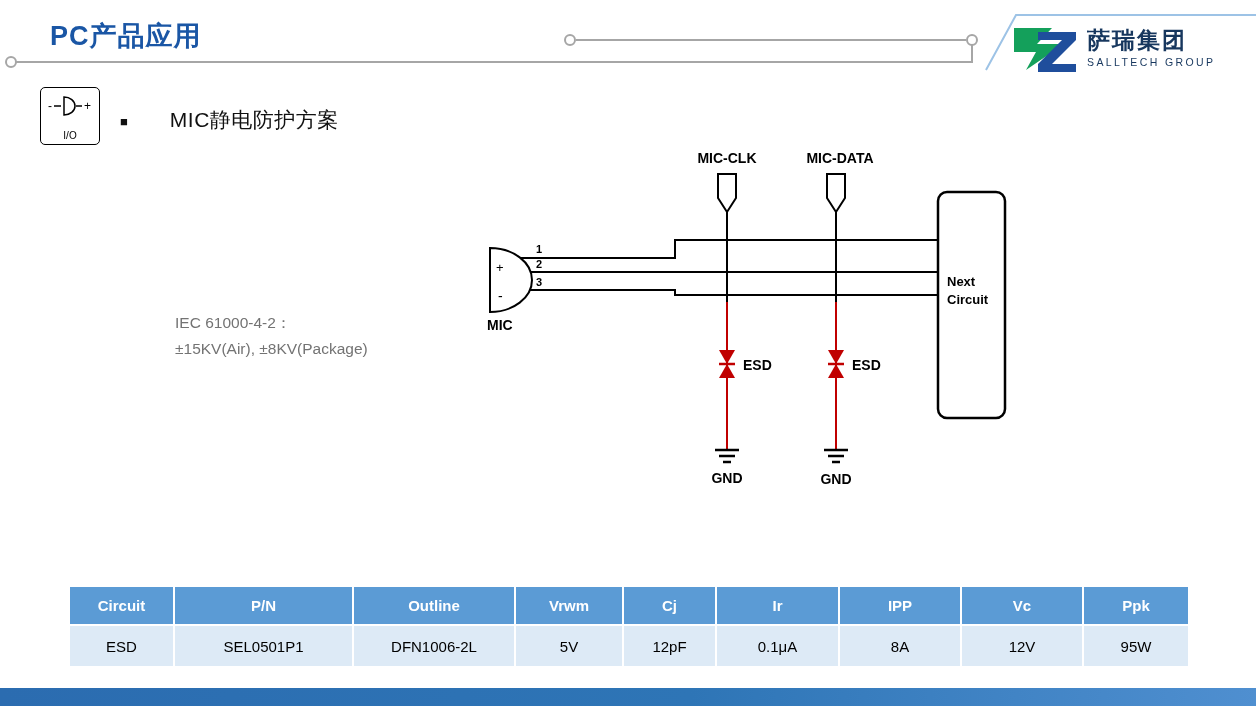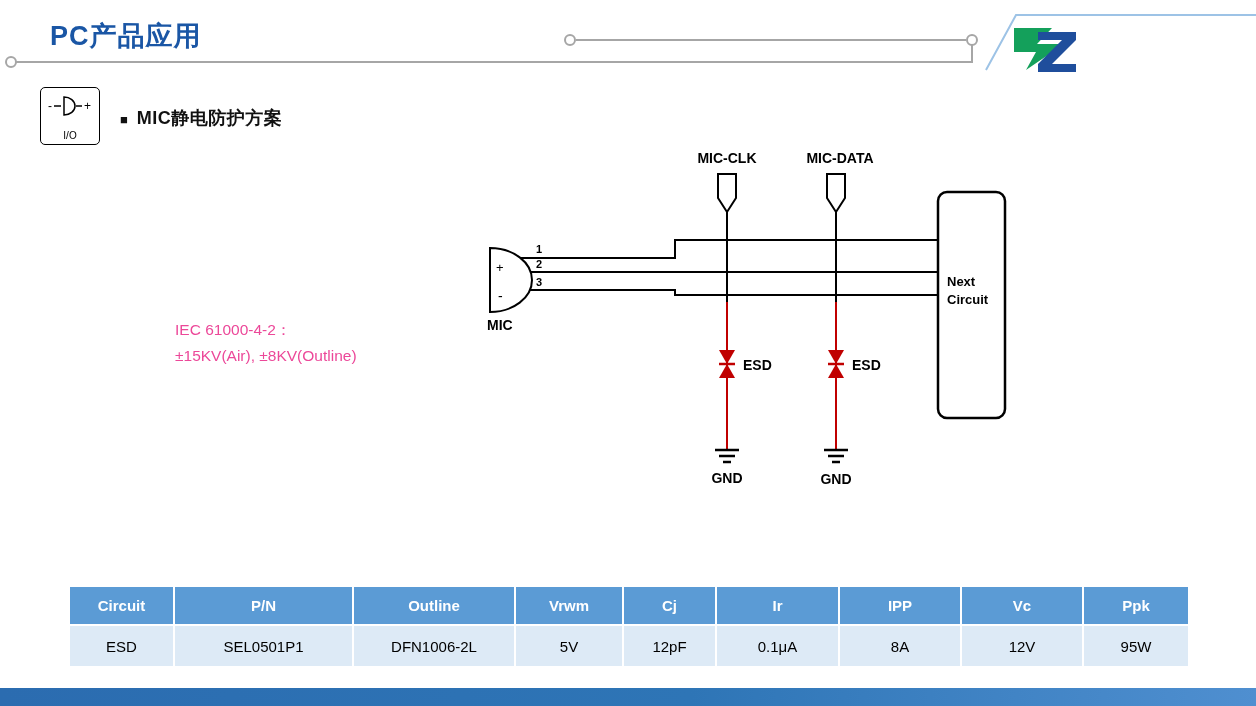--- a/index.html
+++ b/index.html
@@ -22,23 +22,23 @@
     border:1.5px solid #000;border-radius:5px;display:flex;flex-direction:column;
     align-items:center;justify-content:space-between;padding:5px 2px 3px 2px;box-sizing:border-box;
   }
   .io-label{font-size:10px;font-weight:normal;color:#000;}
   
   .section-title{
     position:absolute;left:120px;top:106px;display:flex;align-items:center;gap:9px;
     color:#111;
   }
   .section-bullet{font-size:13px;line-height:1;transform:translateY(1px);}
-  .section-text{font-size:18px;font-weight:bold;letter-spacing:0.5px;}
-  
-  .iec-note{position:absolute;left:175px;top:317px;font-size:15.5px;color:#ec4899;line-height:26px;}
+  .section-text{font-size:21px;font-weight:normal;letter-spacing:0.5px;margin-left:33px;}
+  
+  .iec-note{position:absolute;left:175px;top:310px;font-size:15.5px;color:#737373;line-height:26px;}
   
   .circuit-svg{position:absolute;left:430px;top:140px;}
   .circuit-svg text{font-family:"Liberation Sans","DejaVu Sans",sans-serif;fill:#000;}
   .lbl-bold{font-weight:bold;}
   
   .spec-table-wrap{position:absolute;left:68px;top:585px;width:1120px;}
   table.spec{border-collapse:collapse;width:100%;table-layout:fixed;}
   table.spec th{
     background:#5B9BD5;color:#fff;font-weight:bold;font-size:15px;height:35px;
     border:2px solid #fff;text-align:center;
@@ -67,41 +67,45 @@
     <polyline points="986,70 1016,15 1256,15" fill="none" stroke="#9DC3E6" stroke-width="2"></polyline>
   </svg>
 
   <div class="page-title">PC产品应用</div>
 
   <div class="logo">
     <svg width="64" height="52" viewBox="0 0 64 52">
       <path d="M0,6 L38,6 L23,22 L50,22 L12,48 L22,30 L0,30 Z" fill="#14A05B"></path>
       <path d="M24,10 L62,10 L62,18 L38,42 L62,42 L62,50 L24,50 L24,42 L48,18 L24,18 Z" fill="#1F4E9C"></path>
     </svg>
+    <div>
+      <div class="logo-text-cn">萨瑞集团</div>
+      <div class="logo-text-en">SALLTECH GROUP</div>
+    </div>
   </div>
 
   <div class="io-badge">
     <svg width="48" height="26" viewBox="0 0 48 26">
       <text x="2" y="17" font-size="12">-</text>
       <line x1="8" y1="13" x2="15" y2="13" stroke="#000" stroke-width="1.5"></line>
       <path d="M18,4 A11,9 0 0 1 18,22 Z" fill="none" stroke="#000" stroke-width="1.5"></path>
       <line x1="30" y1="13" x2="36" y2="13" stroke="#000" stroke-width="1.5"></line>
       <text x="38" y="17" font-size="12">+</text>
     </svg>
     <div class="io-label">I/O</div>
   </div>
 
   <div class="section-title">
     <span class="section-bullet">■</span>
     <span class="section-text">MIC静电防护方案</span>
   </div>
 
   <div class="iec-note">
     <div>IEC 61000-4-2：</div>
-    <div>±15KV(Air), ±8KV(Outline)</div>
+    <div>±15KV(Air), ±8KV(Package)</div>
   </div>
 
   <svg class="circuit-svg" width="600" height="370" viewBox="0 0 600 370">
 
     <text x="297" y="23" font-size="14" class="lbl-bold" font-weight="bold" text-anchor="middle">MIC-CLK</text>
     <text x="410" y="23" font-size="14" font-weight="bold" text-anchor="middle">MIC-DATA</text>
 
     <polygon points="288,34 306,34 306,58 297,72 288,58" fill="#fff" stroke="#000" stroke-width="2"></polygon>
     <polygon points="397,34 415,34 415,58 406,72 397,58" fill="#fff" stroke="#000" stroke-width="2"></polygon>
 

